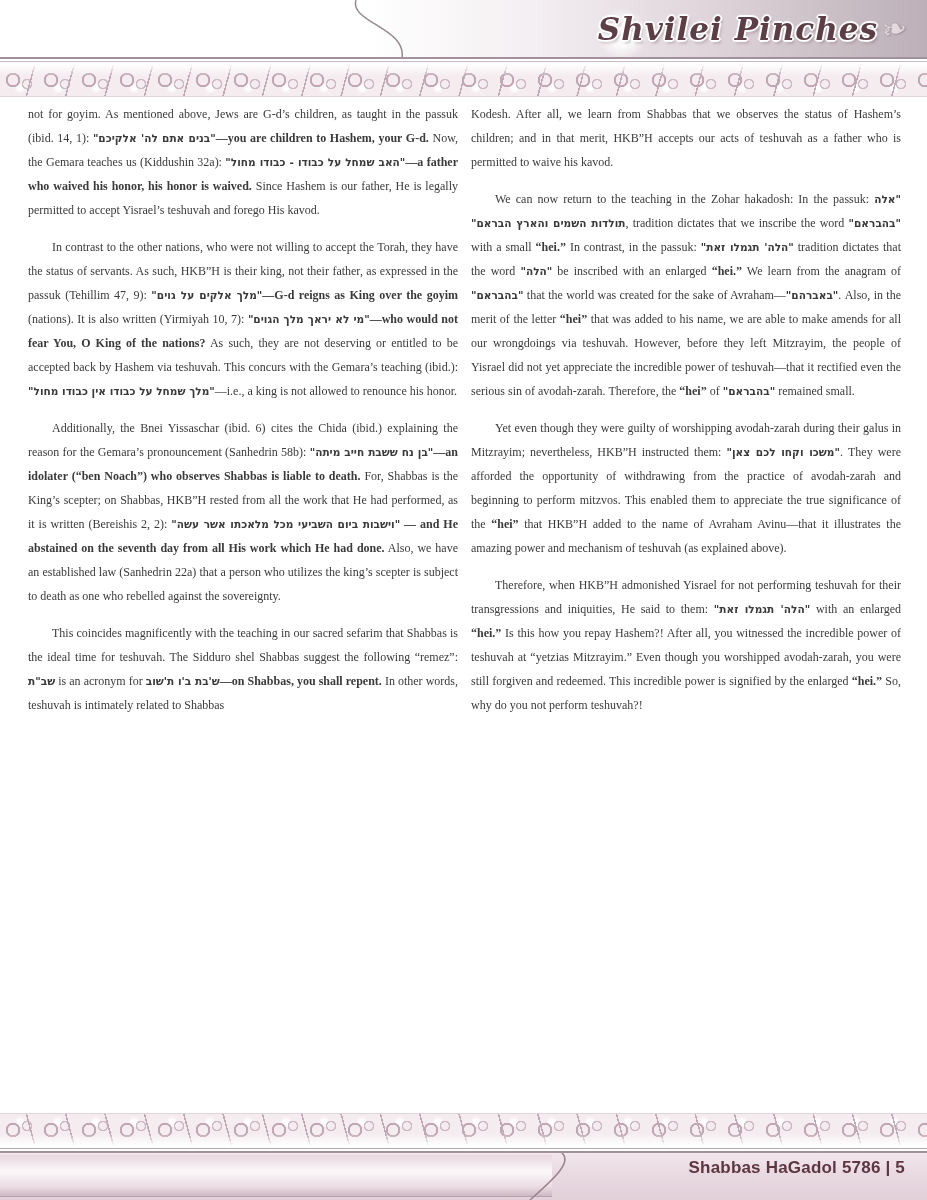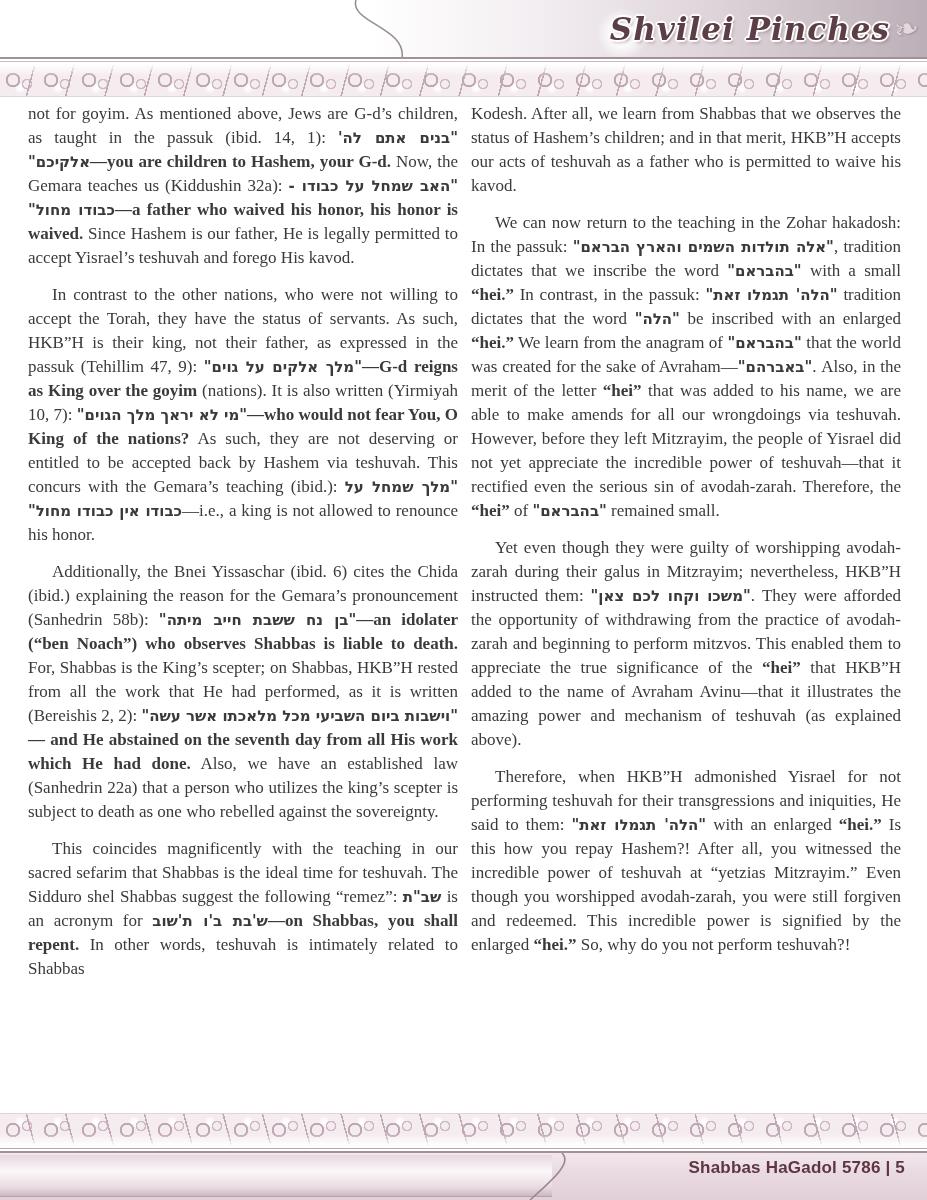--- a/index.html
+++ b/index.html
@@ -10,21 +10,21 @@
 
   
   .header{
     position:absolute;top:0;left:0;width:927px;height:58px;
     background:
       radial-gradient(circle 26px at 622px 34px, rgba(255,255,255,.85) 0 12px, rgba(255,255,255,0) 26px),
       linear-gradient(90deg,#ffffff 0%,#ffffff 40%,#f3eef1 58%,#ddd2d8 78%,#bcafb7 100%);
   }
   .curl-svg{position:absolute;top:0;left:0;}
   .title-wrap{
-    position:absolute;top:0;right:8px;height:58px;display:flex;align-items:center;gap:4px;
+    position:absolute;top:0;right:20px;height:58px;display:flex;align-items:center;gap:4px;
   }
   .title{
     font-family:"DejaVu Serif",serif;font-weight:700;font-style:italic;
     font-size:31px;letter-spacing:1px;color:#5c3e46;white-space:nowrap;
     text-shadow:-1px -1px 0 #fff,1px -1px 0 #fff,-1px 1px 0 #fff,1px 1px 0 #fff,
                 -2px 0 1px #fff,2px 0 1px #fff,0 2px 1px #fff,0 -2px 1px #fff,2px 3px 3px rgba(90,60,70,.35);
   }
   .ornament{
     font-size:30px;color:#e3d8dd;transform:rotate(-12deg);line-height:1;
     text-shadow:0 0 1px #9a8a91,1px 1px 2px rgba(90,60,70,.3);
@@ -49,21 +49,21 @@
   .lace-top{top:64px;}
   .lace-bottom{bottom:54px;transform:scaleY(-1);}
   .rule-bot-a{bottom:51px;height:1px;background:#b8a5ae;}
   .rule-bot-b{bottom:47px;height:2px;}
 
   
   .content{
     position:absolute;top:102px;left:28px;width:873px;
     display:flex;gap:13px;
   }
-  .col{width:430px;font-size:17px;line-height:24px;text-align:justify;}
+  .col{width:430px;font-size:12px;line-height:24px;text-align:justify;}
   .para{margin:0 0 13px 0;text-indent:24px;}
   .para.no-indent{text-indent:0;}
   .b{font-weight:700;}
   .he{font-family:"DejaVu Sans",sans-serif;font-weight:700;font-size:0.88em;}
 
   
   .footer{
     position:absolute;bottom:0;left:0;width:927px;height:47px;
     background:linear-gradient(180deg,#f2e7ec 0%,#e9d9e1 45%,#e2d0d9 100%);
   }

